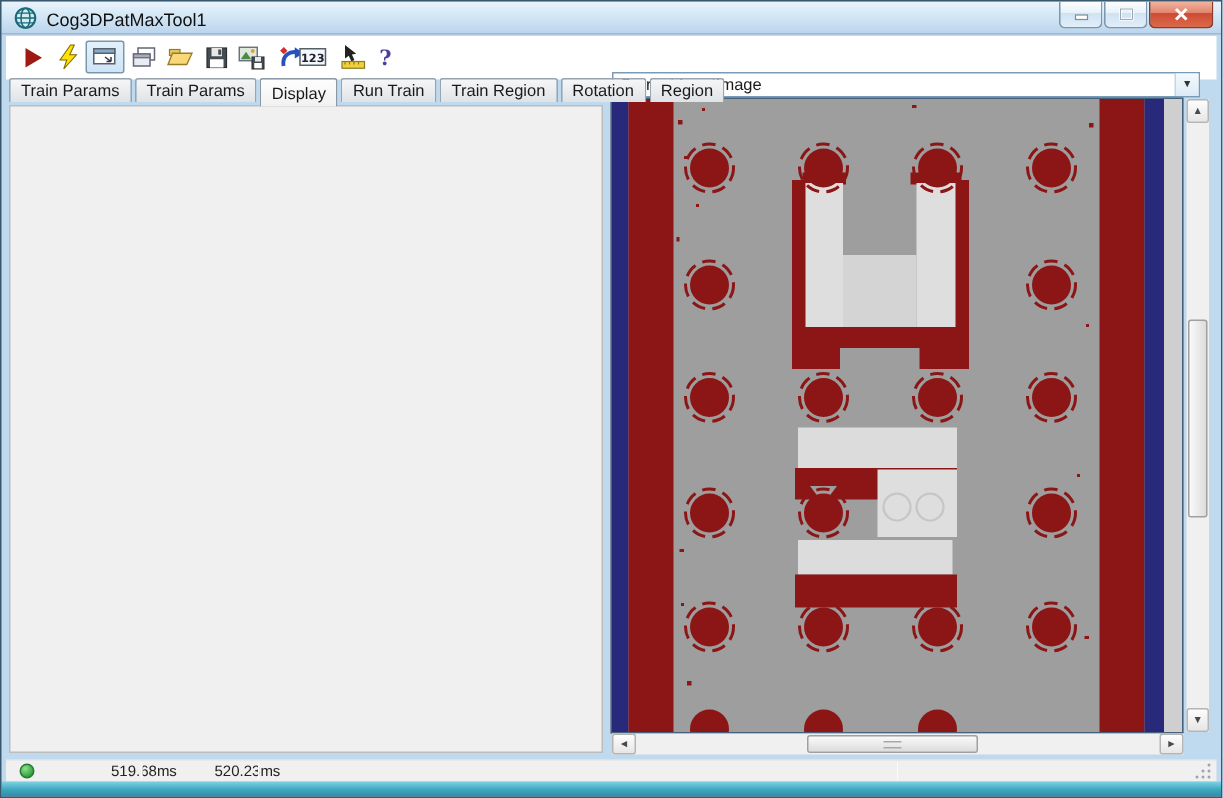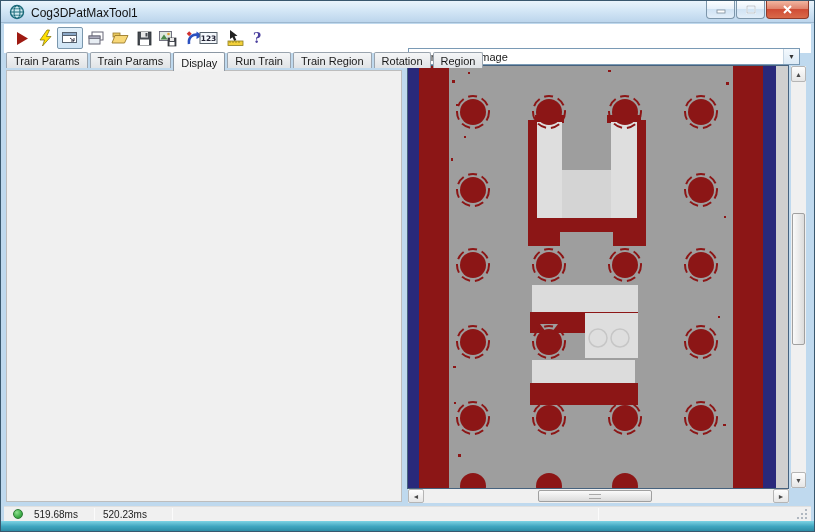--- a/index.html
+++ b/index.html
@@ -61,21 +61,21 @@
   .sb-btn { background:linear-gradient(#fdfdfd,#e6e6e6); border:1px solid #b5b5b5; border-radius:2px;
       display:flex; align-items:center; justify-content:center; font-size:7px; color:#4a4a4a; }
   .sb-thumb { background:linear-gradient(90deg,#fafafa,#dcdcdc); border:1px solid #a0a0a0; border-radius:2px; }
   .sb-thumb.h { background:linear-gradient(#fafafa,#dcdcdc); display:flex; align-items:center; justify-content:center; }
   .grip-marks { width:12px; height:5px; border-top:1px solid #a8a8a8; border-bottom:1px solid #a8a8a8; }
 
   
   .trained { left:28px; top:478px; font-size:15px; font-style:italic; color:#1a1a1a; }
   .statusbar { left:4px; top:506px; width:807px; height:15px; background:#f0f0f0; border-top:1px solid #e0e0e0; }
   .status-sep { top:508px; width:1px; height:12px; background:#d9d9d9; border-right:1px solid #fbfbfb; }
-  .status-text { top:509px; font-size:10px; color:#222; }
+  .status-text { top:509px; font-size:10px; color:#222;margin-left:40px; }
   .status-dot { left:13px; top:509px; width:10px; height:10px; border-radius:50%;
       background:radial-gradient(circle at 35% 30%, #8fe08f, #3fae49 60%, #2a7a33); border:1px solid #2a7a33; }
 </style>
 </head>
 <body>
 
 <div class="abs titlebar">
   <svg class="abs" style="left:8px;top:3px" width="16" height="16" viewBox="0 0 16 16">
     <circle cx="8" cy="8" r="6.5" fill="#d3ecf1" stroke="#1a6a7a" stroke-width="1.4"></circle>
     <ellipse cx="8" cy="8" rx="3" ry="6.5" fill="none" stroke="#1a6a7a" stroke-width="1"></ellipse>

